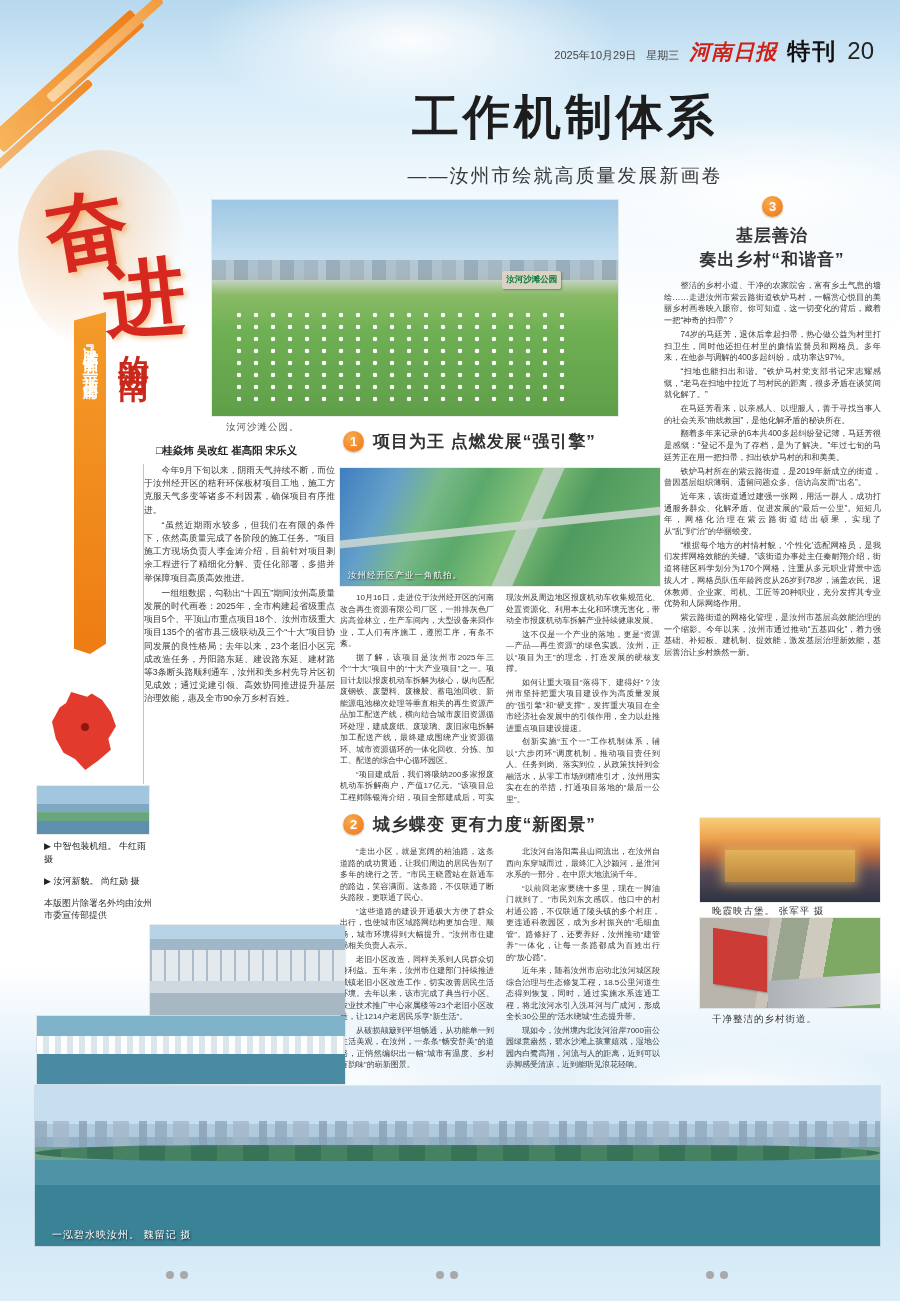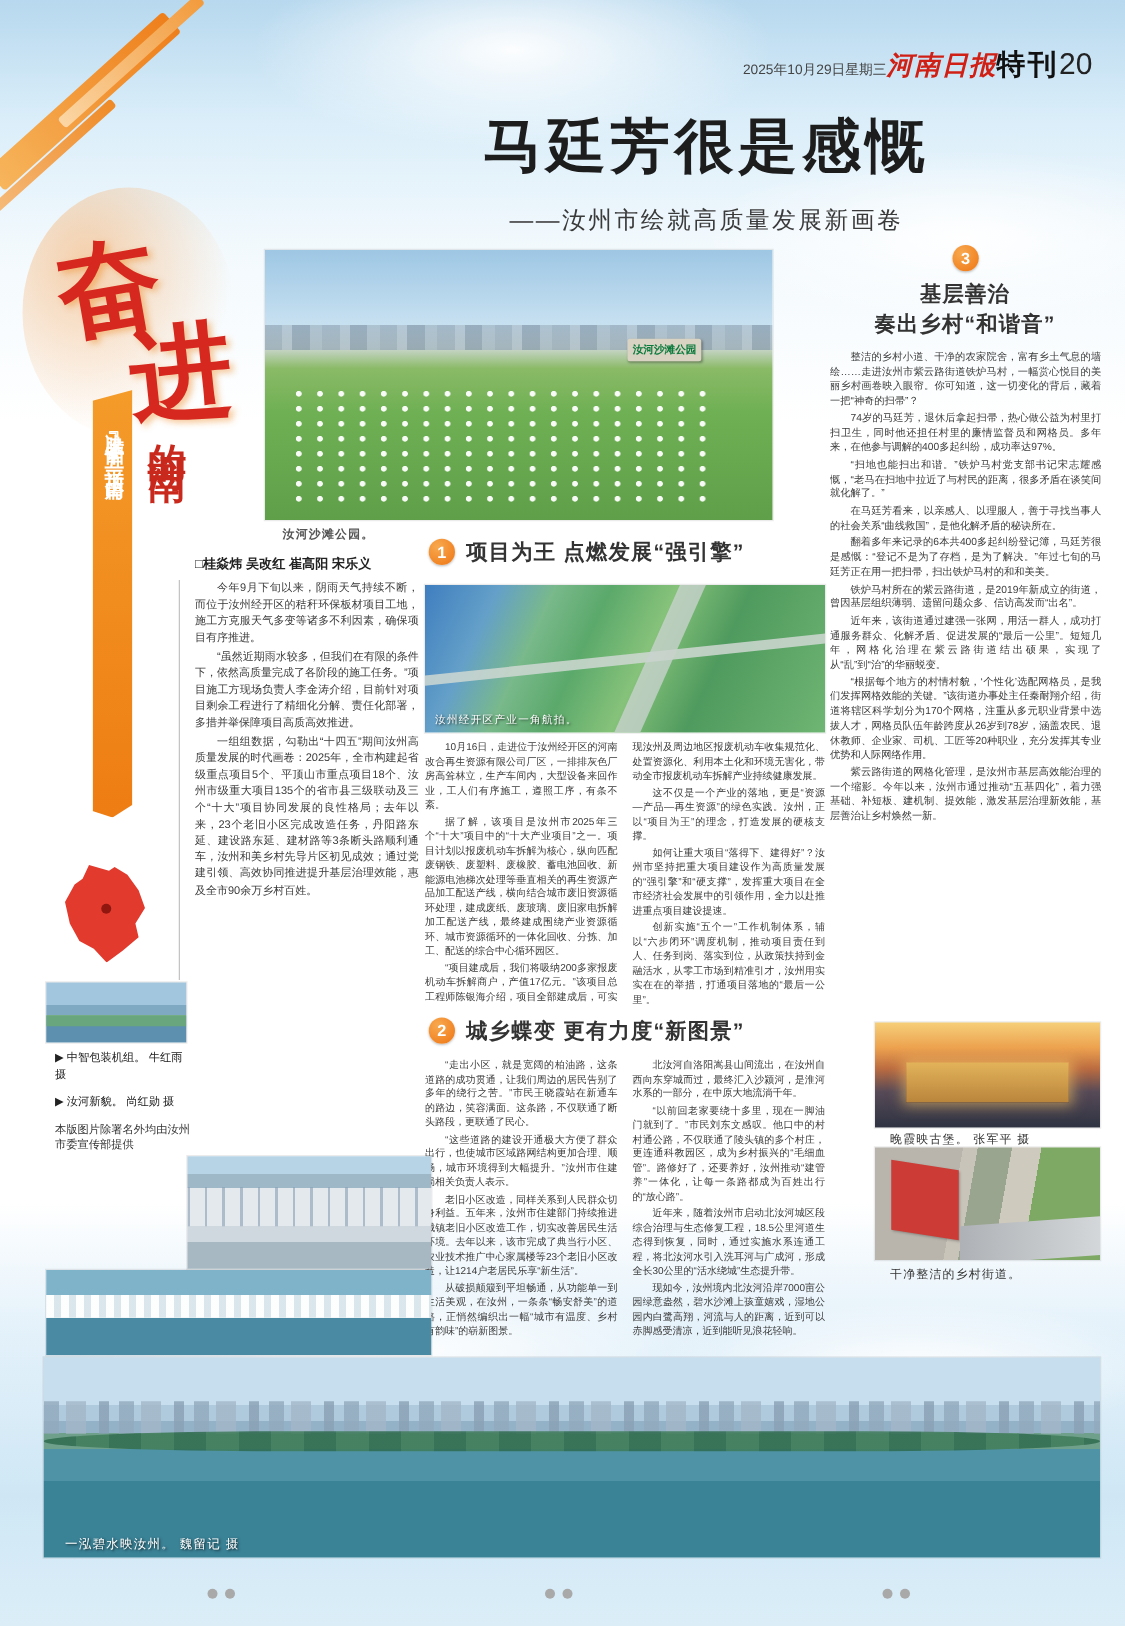--- a/index.html
+++ b/index.html
@@ -3,21 +3,21 @@
 <meta charset="utf-8">
 <style>
   html,body{margin:0;padding:0;}
   .page{
     position:relative;width:900px;height:1301px;overflow:hidden;
     font-family:"Liberation Sans","DejaVu Sans",sans-serif;color:#333;
     background:linear-gradient(180deg,#b7d8ee 0%,#d9edf9 7%,#f2f9fd 15%,#ffffff 26%,#ffffff 74%,#e3f1fa 82%,#cfe7f5 92%,#dbeef8 100%);
   }
   .cloud{position:absolute;border-radius:50%;background:radial-gradient(ellipse at center,rgba(255,255,255,.95) 0%,rgba(255,255,255,0) 70%);pointer-events:none;}
   
-  .header{position:absolute;top:36px;right:26px;display:flex;align-items:baseline;white-space:nowrap;}
+  .header{position:absolute;top:36px;right:26px;display:flex;align-items:baseline;gap:10px;white-space:nowrap;}
   .h-date,.h-week{font-size:11px;color:#444;}
   .h-masthead{font-family:Liberation Sans, sans-serif;font-style:italic;font-weight:bold;font-size:21px;color:#d01f14;letter-spacing:1px;}
   .h-edition{font-size:23px;font-weight:900;color:#111;letter-spacing:2px;}
   .h-page{font-size:24px;color:#222;}
   
   .title-block{position:absolute;left:330px;top:86px;width:470px;text-align:center;}
   .main-title{font-size:47px;font-weight:900;color:#1d1d1d;letter-spacing:4px;margin:0;}
   .sub-title{font-size:19px;color:#3a3a3a;margin-top:14px;letter-spacing:2px;}
   
   .slash{position:absolute;transform:rotate(-42deg);border-radius:3px;}
@@ -52,27 +52,27 @@
   .photo-factory{left:150px;top:925px;width:195px;height:90px;background:linear-gradient(180deg,#b7d3e6 0 16%,#9fb8c8 16% 28%,#e4e9ed 28% 62%,#cfd8de 62% 76%,#a8b8c2 76% 100%);}
   .photo-factory::after{content:"";position:absolute;left:0;top:28%;width:100%;height:34%;background:repeating-linear-gradient(90deg,rgba(90,120,150,.4) 0 2px,transparent 2px 14px);}
   .photo-weir{left:37px;top:1016px;width:308px;height:68px;background:linear-gradient(180deg,#7fb3c9 0 30%,#ecf1f3 30% 56%,#4b8aa3 56% 100%);}
   .photo-weir::after{content:"";position:absolute;left:0;top:30%;width:100%;height:26%;background:repeating-linear-gradient(90deg,rgba(255,255,255,.9) 0 6px,rgba(200,220,228,.5) 6px 12px);}
   .photo-panorama{left:35px;top:1086px;width:845px;height:160px;background:linear-gradient(180deg,#c6deee 0 24%,#aecadc 24% 32%,#93b2c7 32% 38%,#6fa08b 38% 46%,#4f94a6 46% 62%,#3a8296 62% 100%);}
   .photo-panorama .pano-skyline{position:absolute;left:0;top:22%;width:100%;height:16%;background:repeating-linear-gradient(90deg,#92a9bc 0 12px,transparent 12px 18px,#a3b7c8 18px 34px,transparent 34px 44px,#8aa0b4 44px 52px,transparent 52px 60px);opacity:.8;}
   .photo-panorama .pano-trees{position:absolute;left:0;top:37%;width:100%;height:10%;background:repeating-linear-gradient(90deg,#2f6b4f 0 26px,#3f7c5a 26px 52px);border-radius:40%/90%;opacity:.85;}
   .overlay-caption{position:absolute;color:#fff;font-size:8.5px;text-shadow:1px 1px 2px rgba(0,0,0,.8);letter-spacing:1px;}
   
   .caption{font-size:9.5px;color:#555;letter-spacing:1px;}
-  .cap-park{position:absolute;left:226px;top:421px;font-weight:bold;}
+  .cap-park{position:absolute;left:226px;top:421px;}
   .cap-castle{position:absolute;left:712px;top:905px;color:#333;}
   .cap-street{position:absolute;left:712px;top:1013px;color:#333;}
   .byline{position:absolute;left:156px;top:444px;width:190px;font-size:10.5px;font-weight:bold;color:#222;}
   .col-text{text-align:justify;color:#3a3a3a;}
   .col-text p{margin:0 0 2px 0;text-indent:2em;}
-  .intro-col{position:absolute;left:143px;top:464px;width:192px;height:320px;padding-left:12px;border-left:1px solid #c4c4c4;font-size:8.8px;line-height:13.2px;overflow:hidden;box-sizing:border-box;}
+  .intro-col{position:absolute;left:143px;top:464px;width:192px;height:320px;border-left:1px solid #c4c4c4;font-size:8.8px;line-height:13.2px;overflow:hidden;box-sizing:border-box;}
   .sec-head{position:absolute;display:flex;align-items:center;gap:9px;}
   .badge{width:21px;height:21px;border-radius:50%;background:radial-gradient(circle at 35% 30%,#f8a94f,#ee7513);color:#fff;font-weight:bold;font-size:13px;display:flex;align-items:center;justify-content:center;box-shadow:0 1px 2px rgba(0,0,0,.25);flex:0 0 auto;}
   .sec-title{font-size:17px;font-weight:900;color:#333;letter-spacing:1px;}
   .head1{left:343px;top:430px;}
   .head2{left:343px;top:813px;}
   .sec-cols{position:absolute;column-count:2;column-gap:12px;font-size:8px;line-height:11.5px;overflow:hidden;}
   .s1-cols{left:340px;top:592px;width:320px;height:216px;}
   .s2-cols{left:340px;top:846px;width:320px;height:230px;}
   
   .s3-badge{position:absolute;left:762px;top:196px;}
@@ -100,21 +100,21 @@
 
   <div class="header">
     <span class="h-date">2025年10月29日</span>
     <span class="h-week">星期三</span>
     <span class="h-masthead">河南日报</span>
     <span class="h-edition">特刊</span>
     <span class="h-page">20</span>
   </div>
 
   <div class="title-block">
-    <h1 class="main-title">马廷芳很是感慨</h1>
+    <h1 class="main-title">工作机制体系</h1>
     <div class="sub-title">——汝州市绘就高质量发展新画卷</div>
   </div>
 
   <div class="slash slash1"></div>
   <div class="slash slash2"></div>
   <div class="slash slash3"></div>
   <div class="swoosh"></div>
   <div class="char-fen">奋</div>
   <div class="char-jin">进</div>
   <div class="de-henan">的河南</div>

